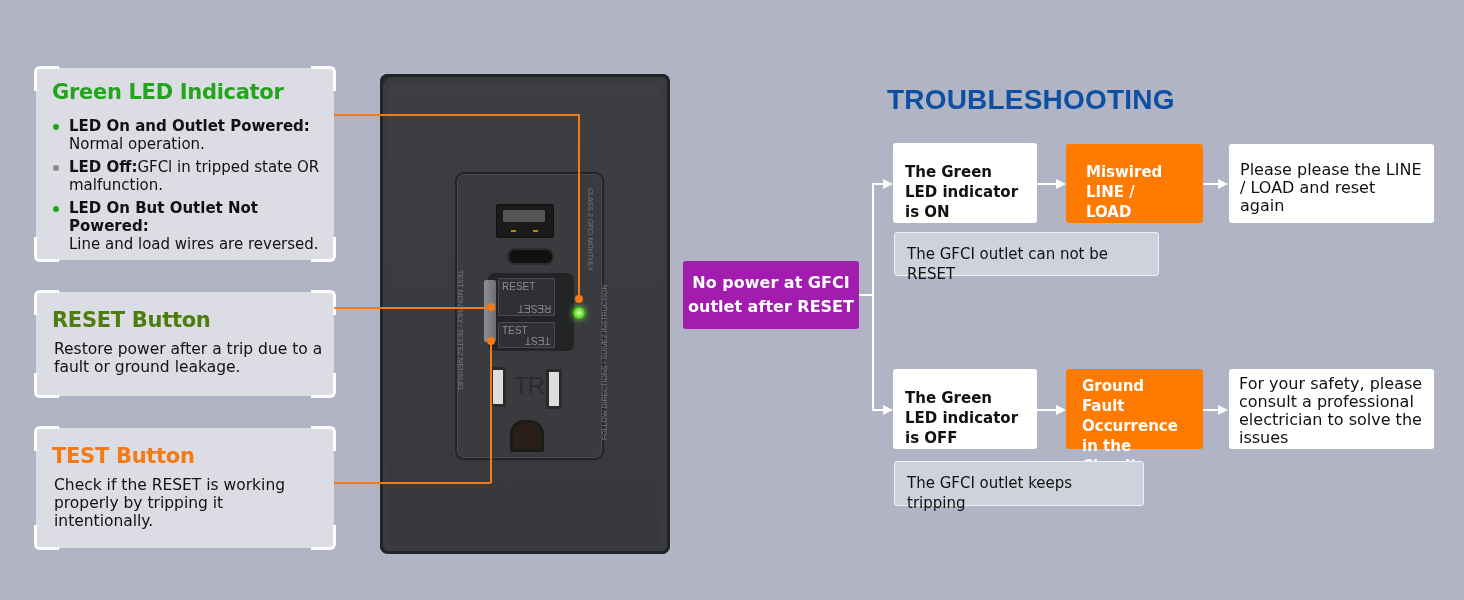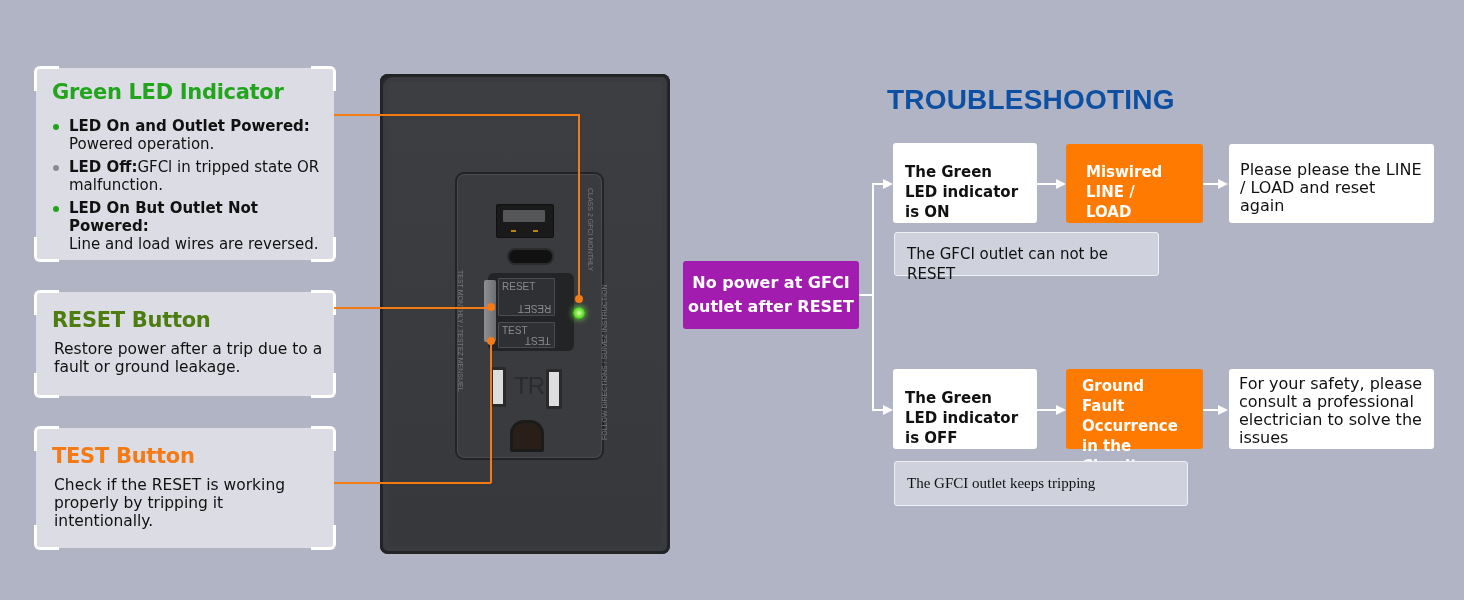--- a/index.html
+++ b/index.html
@@ -79,21 +79,21 @@
 </head>
 <body>
 
 <div class="card" style="left:36px; top:68px; width:298px; height:192px;">
   <span class="corner c-tl"></span>
     <span class="corner c-tr"></span>
     <span class="corner c-bl"></span>
     <span class="corner c-br"></span>
   <div class="card-title" style="left:16px; top:12px; color:#22a51c;">Green LED Indicator</div>
   <ul class="bullets abs" style="left:14px; top:46px; width:280px;">
-    <li><span class="dot" style="background:#22a51c"></span><b>LED On and Outlet Powered:</b><br><span>Powered operation.</span></li>
+    <li><span class="dot" style="background:#22a51c"></span><b>LED On and Outlet Powered:</b><br><span>Normal operation.</span></li>
     <li><span class="dot" style="background:#8a8b90"></span><b>LED Off:</b><span>GFCl in tripped state OR malfunction.</span></li>
     <li><span class="dot" style="background:#22a51c"></span><b>LED On But Outlet Not Powered:</b><br><span>Line and load wires are reversed.</span></li>
   </ul>
 </div>
 
 <div class="card" style="left:36px; top:292px; width:298px; height:104px;">
   <span class="corner c-tl"></span>
     <span class="corner c-tr"></span>
     <span class="corner c-bl"></span>
     <span class="corner c-br"></span>
@@ -184,15 +184,15 @@
 <div class="wline" style="left:1037px; top:409px; width:20px; height:1.5px;"></div>
 <div class="arrow" style="left:1056px; top:405px;"></div>
 <div class="box box-orange" style="left:1066px; top:369px; width:137px; height:80px; padding:7px 16px;">
   <span>Ground Fault Occurrence in the Circuit</span>
 </div>
 <div class="wline" style="left:1203px; top:409px; width:16px; height:1.5px;"></div>
 <div class="arrow" style="left:1218px; top:405px;"></div>
 <div class="box box-white box-plain" style="left:1229px; top:369px; width:205px; height:80px; padding:6px 10px;">
   <span>For your safety, please consult a professional electrician to solve the issues</span>
 </div>
-<div class="box box-grey" style="left:894px; top:461px; width:294px; height:45px; padding:11px 12px;font-family:Liberation Serif, serif;">
+<div class="box box-grey" style="left:894px; top:461px; width:250px; height:45px; padding:11px 12px;">
   <span>The GFCI outlet keeps tripping</span>
 </div>
 
 </body></html>

